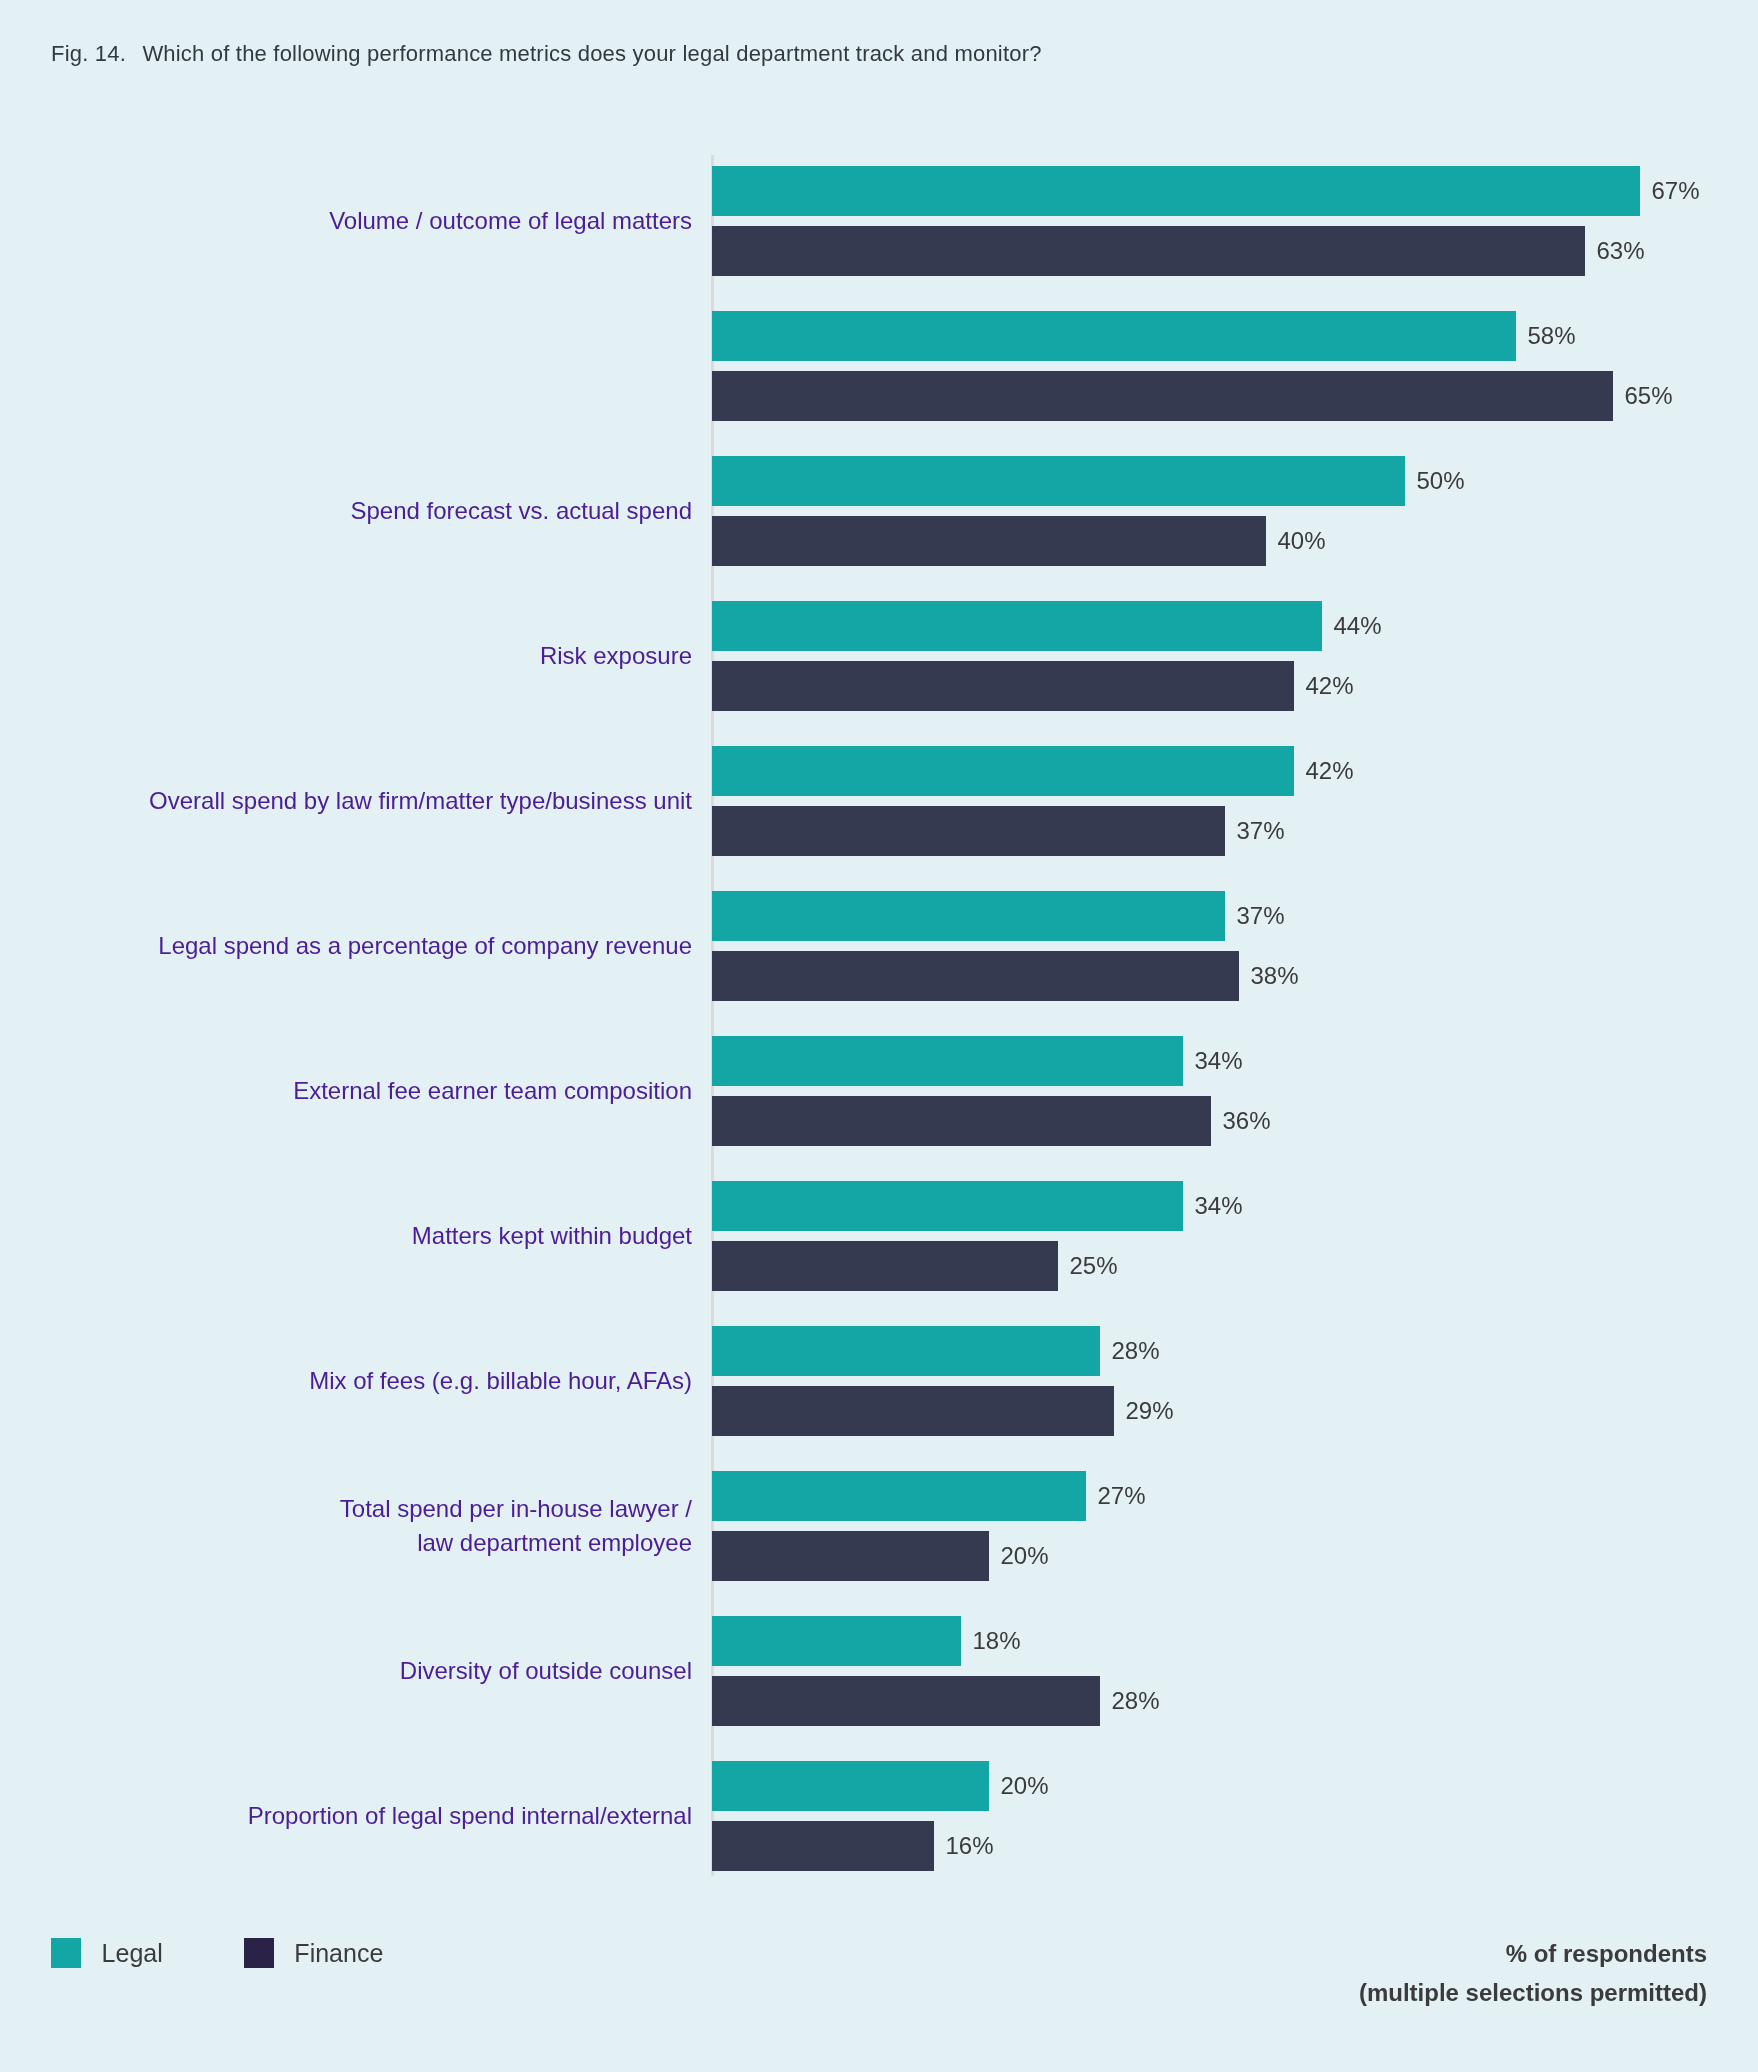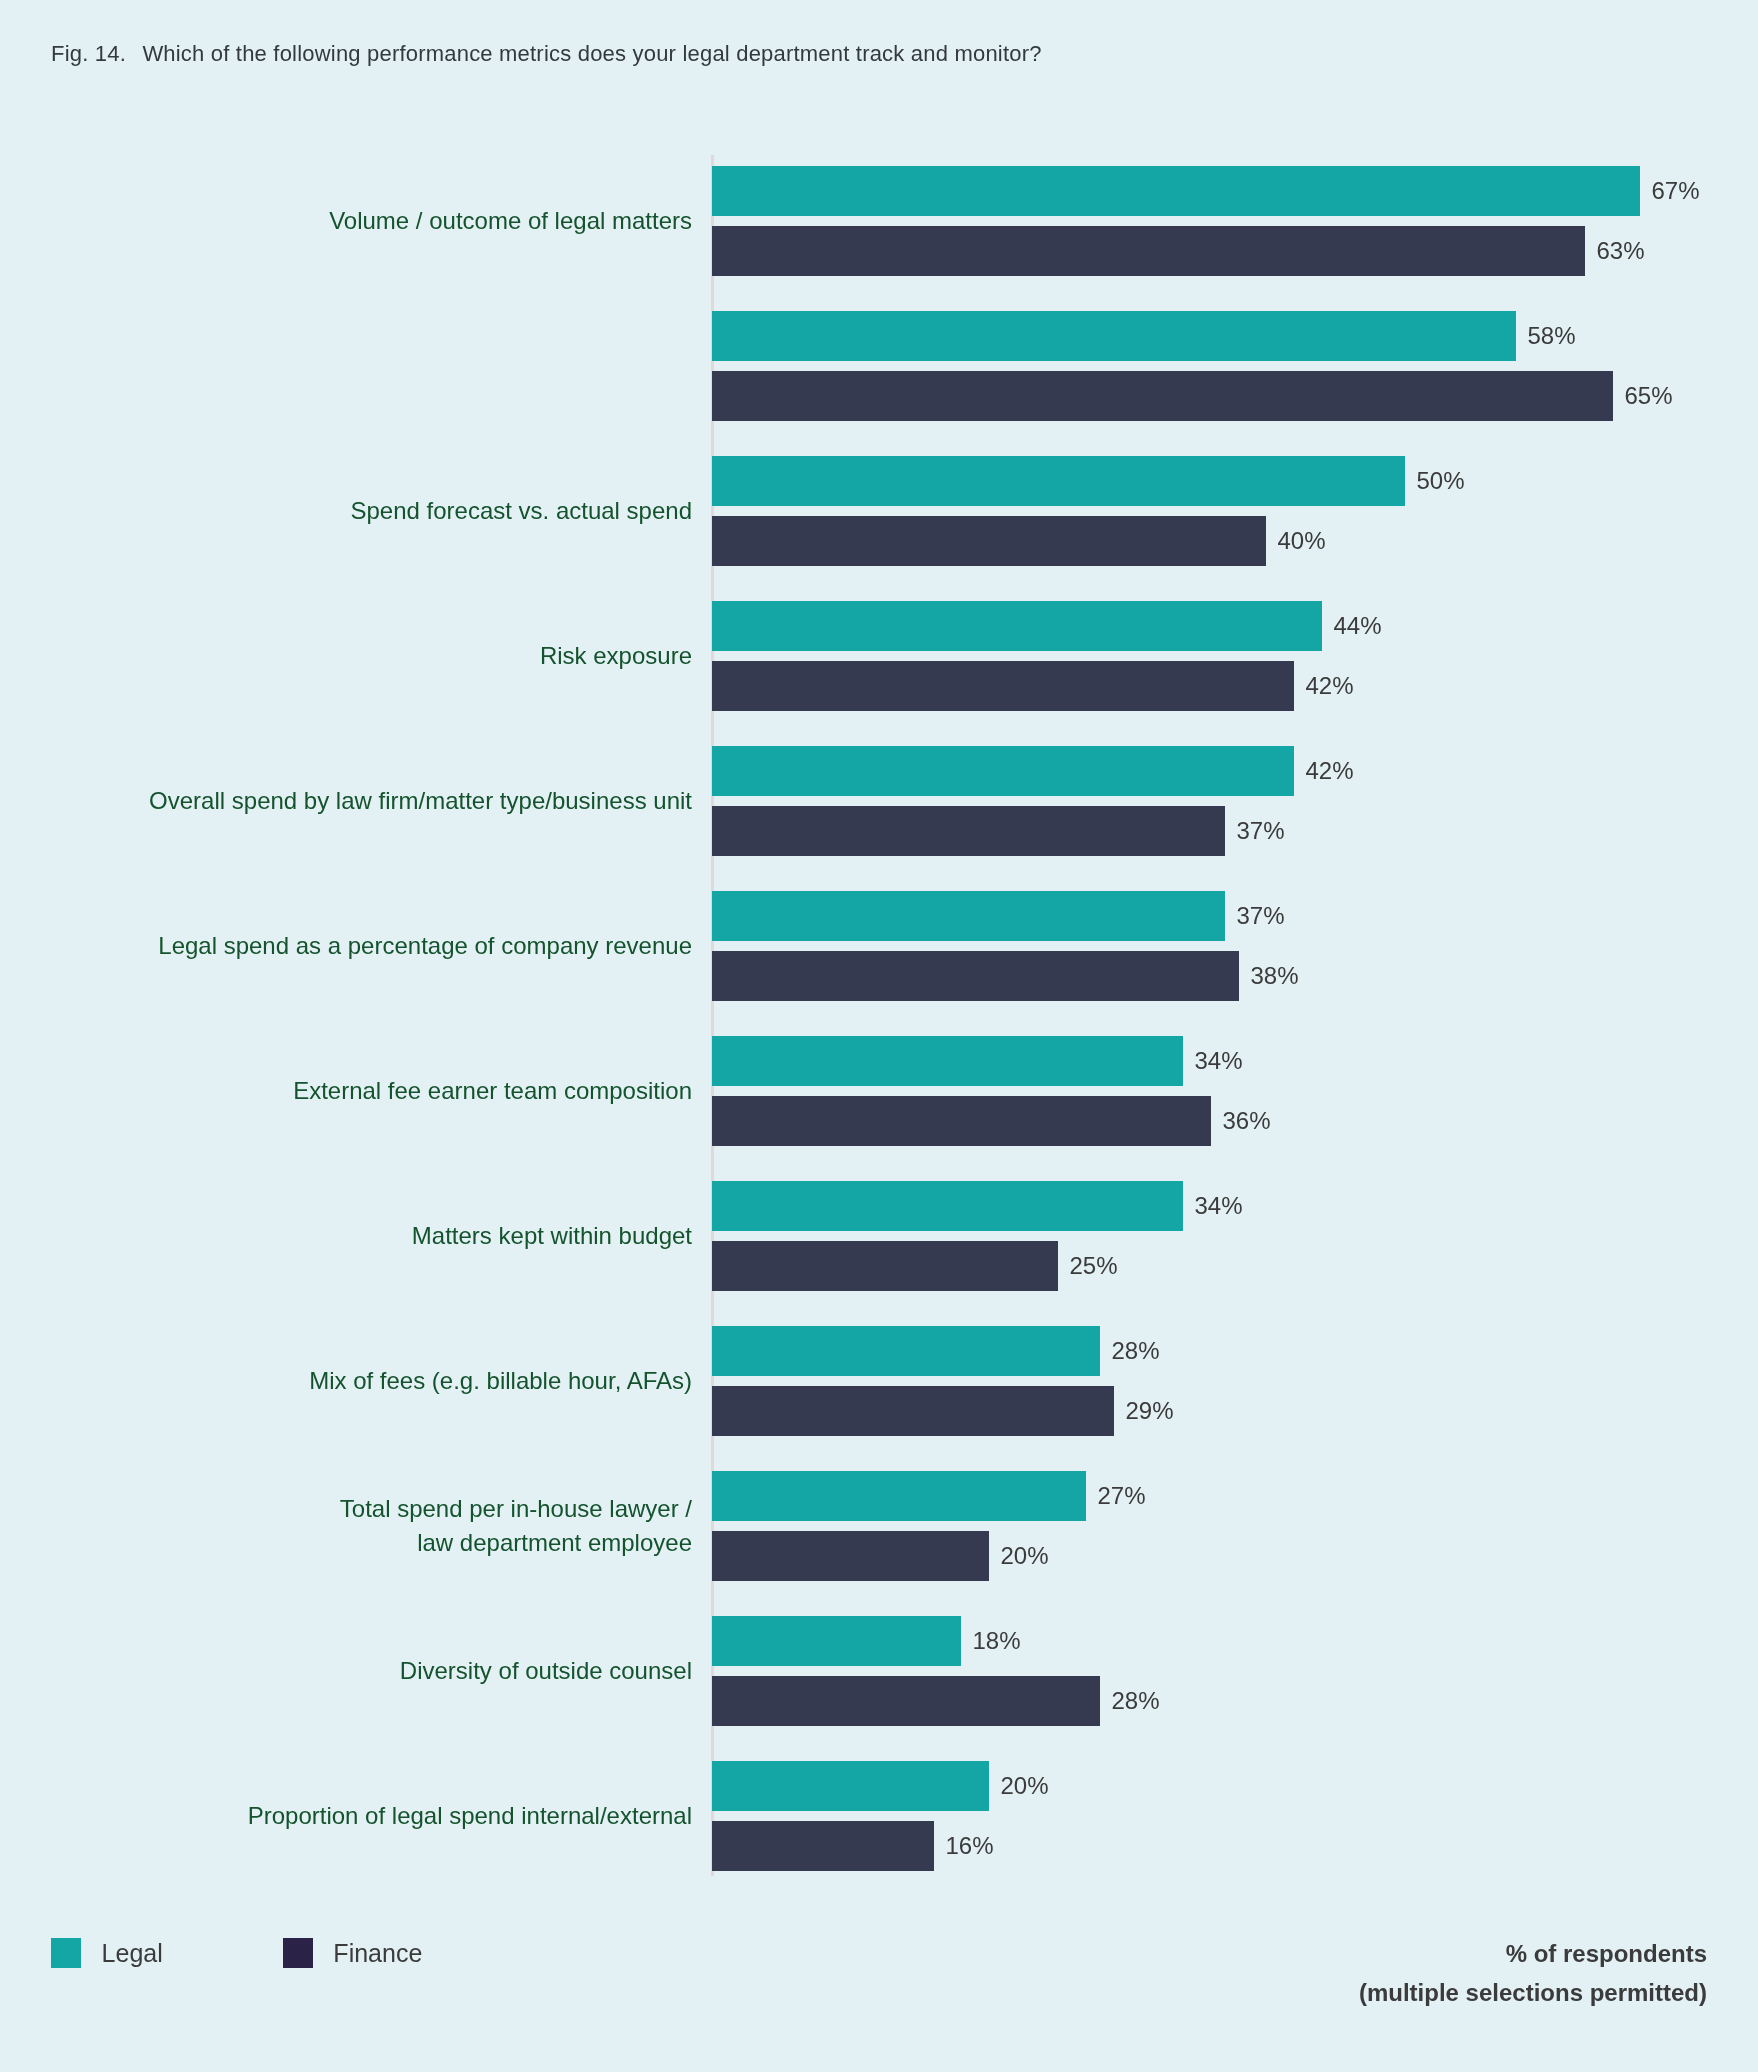--- a/index.html
+++ b/index.html
@@ -67,21 +67,21 @@
   }
 
   .cat-label {
     position: absolute;
     right: 1066px;            
     top: 50%;
     transform: translateY(-50%);
     text-align: right;
     font-size: 24px;
     line-height: 34px;
-    color: #14532d;
+    color: #4c1d95;
     white-space: pre-line;
     width: 691px;
   }
 
   .bars {
     position: absolute;
     left: 712px;
     top: 50%;
     transform: translateY(-50%);
     width: 1046px;
@@ -109,21 +109,20 @@
     white-space: nowrap;
   }
 
   
   .legend {
     position: absolute;
     left: 51px;
     top: 1938px;
     display: flex;
     align-items: center;
-    gap: 39px;
   }
   .legend-item {
     display: flex;
     align-items: center;
     margin-right: 81px;
   }
   .legend-swatch {
     width: 30px;
     height: 30px;
     margin-right: 20.6px;

